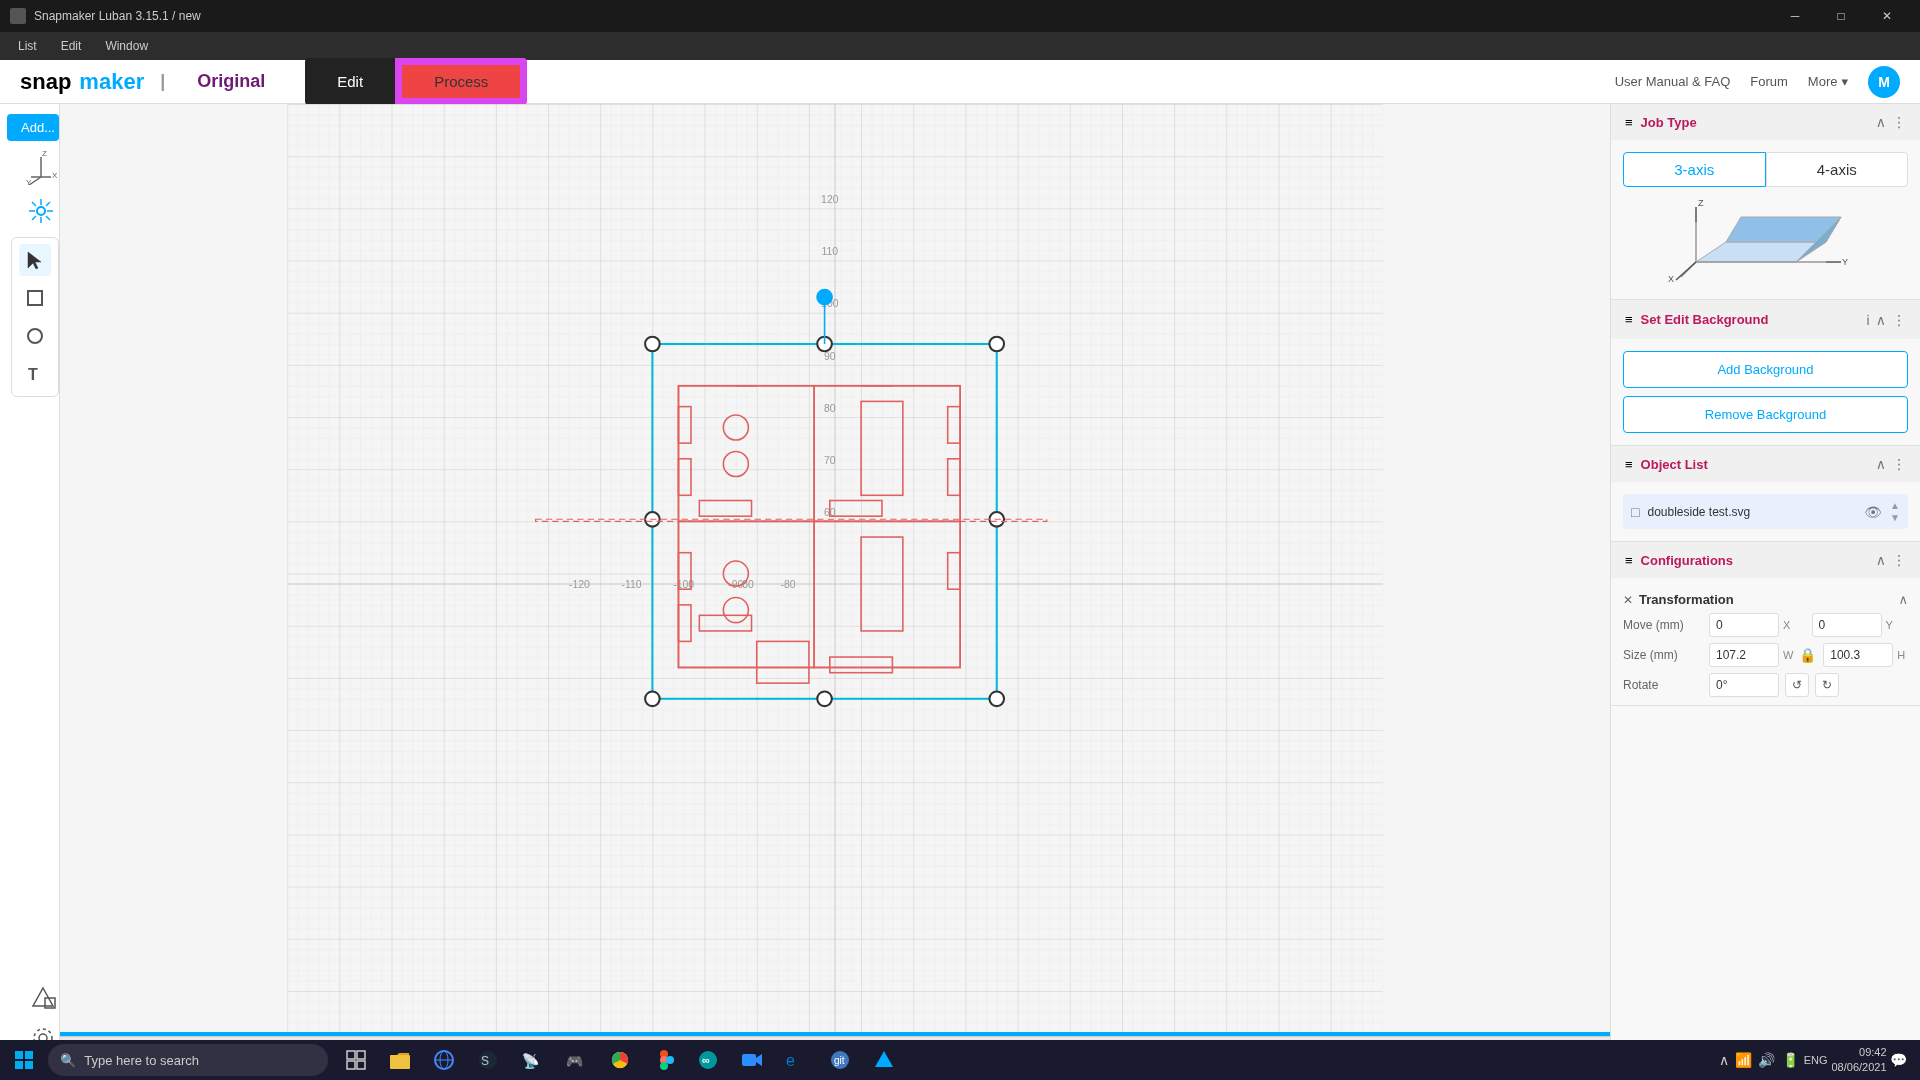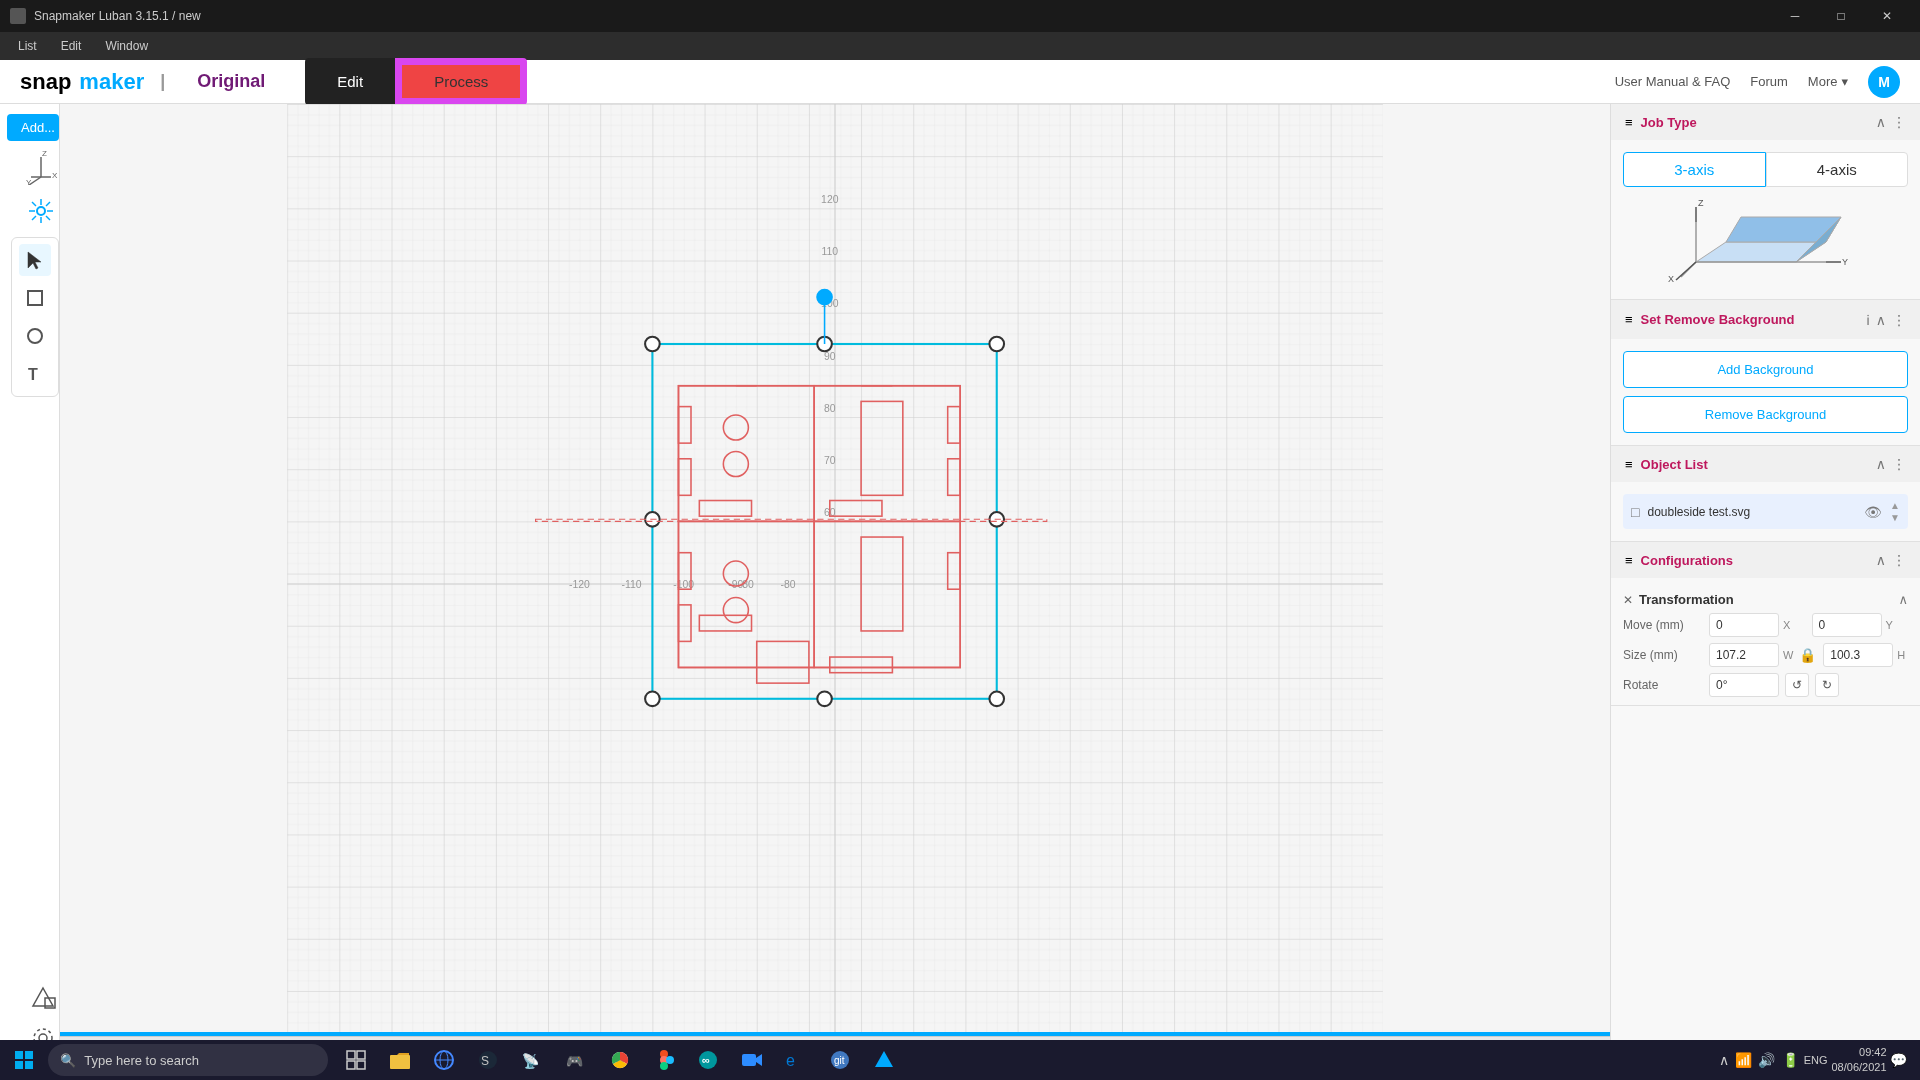--- a/index.html
+++ b/index.html
@@ -549,21 +549,21 @@
             <line x1="30" y1="70" x2="10" y2="88" stroke="#555" stroke-width="1.5"></line>
             <text x="2" y="90" font-size="9" fill="#555">X</text>
           </svg>
         </div>
       </div>
     </div>
 
     <div class="panel-section">
       <div class="section-header">
         <span>≡</span>
-        <span class="section-title">Set Remove Background</span>
+        <span class="section-title">Set Edit Background</span>
         <div class="section-icons">
           <span class="sec-icon">ℹ</span>
           <span class="sec-icon">∧</span>
           <span class="sec-icon">⋮</span>
         </div>
       </div>
       <div class="section-body">
         <button class="panel-btn">Add Background</button>
         <button class="panel-btn">Remove Background</button>
       </div>

